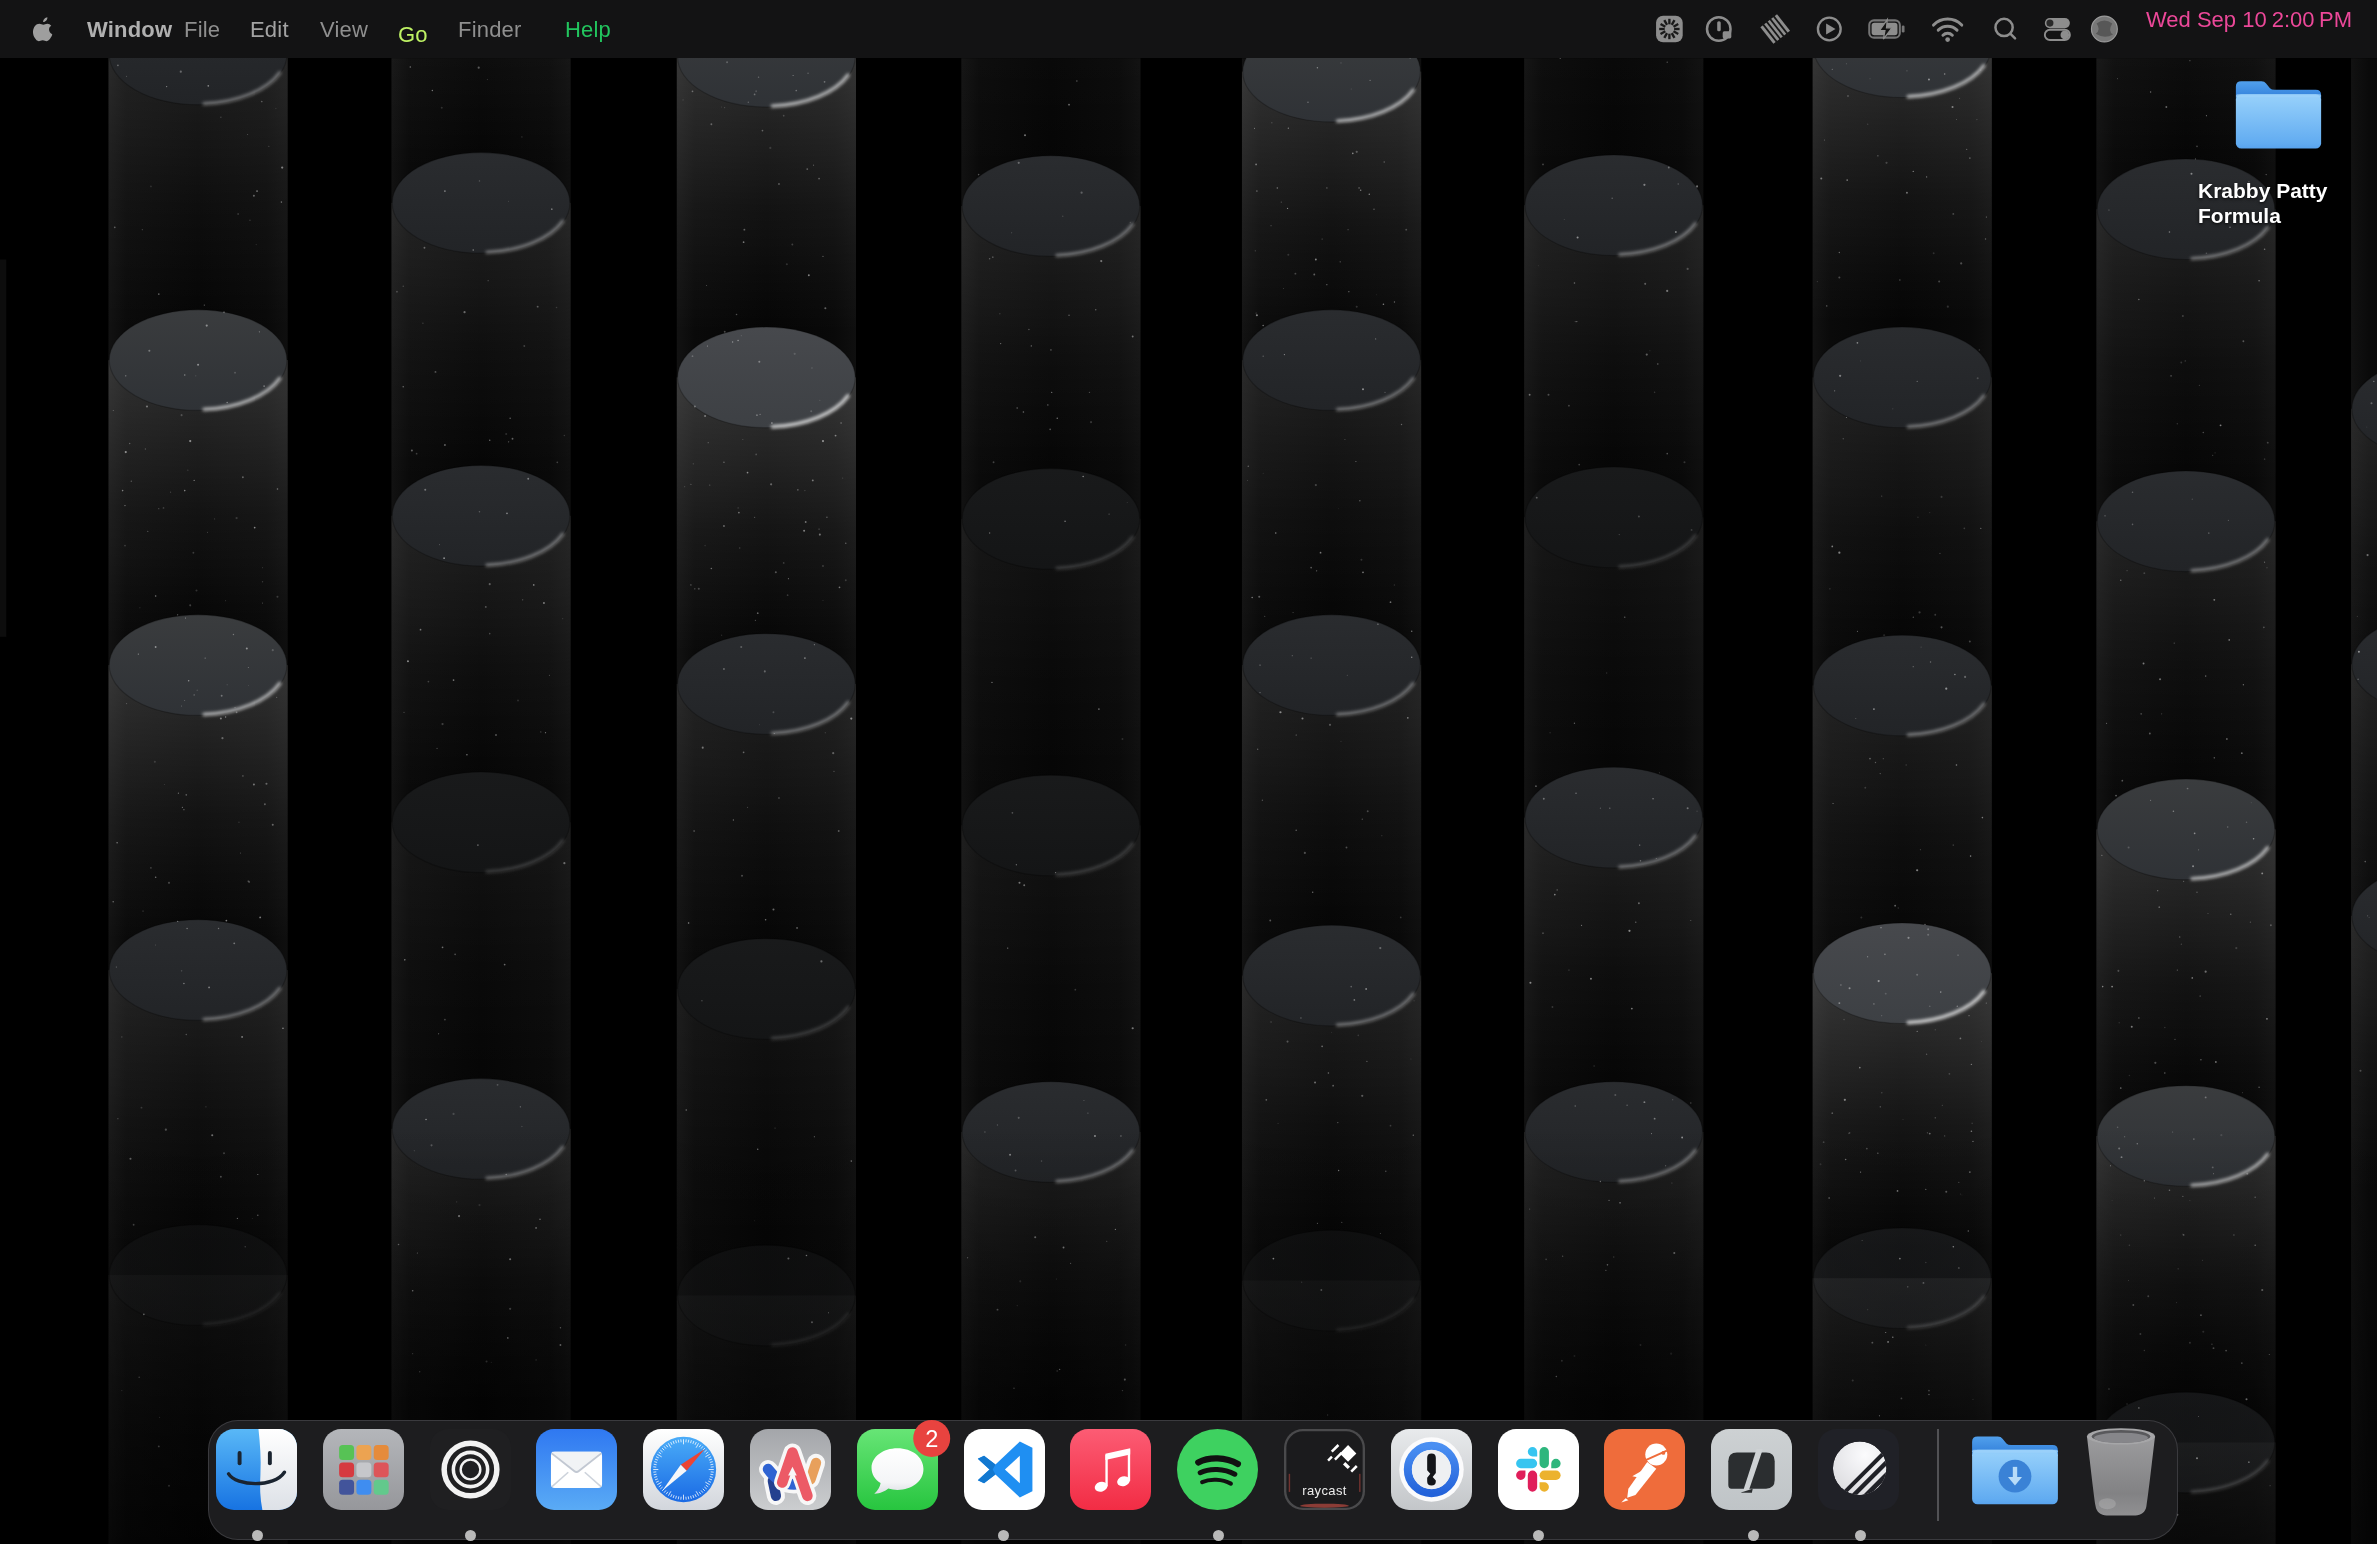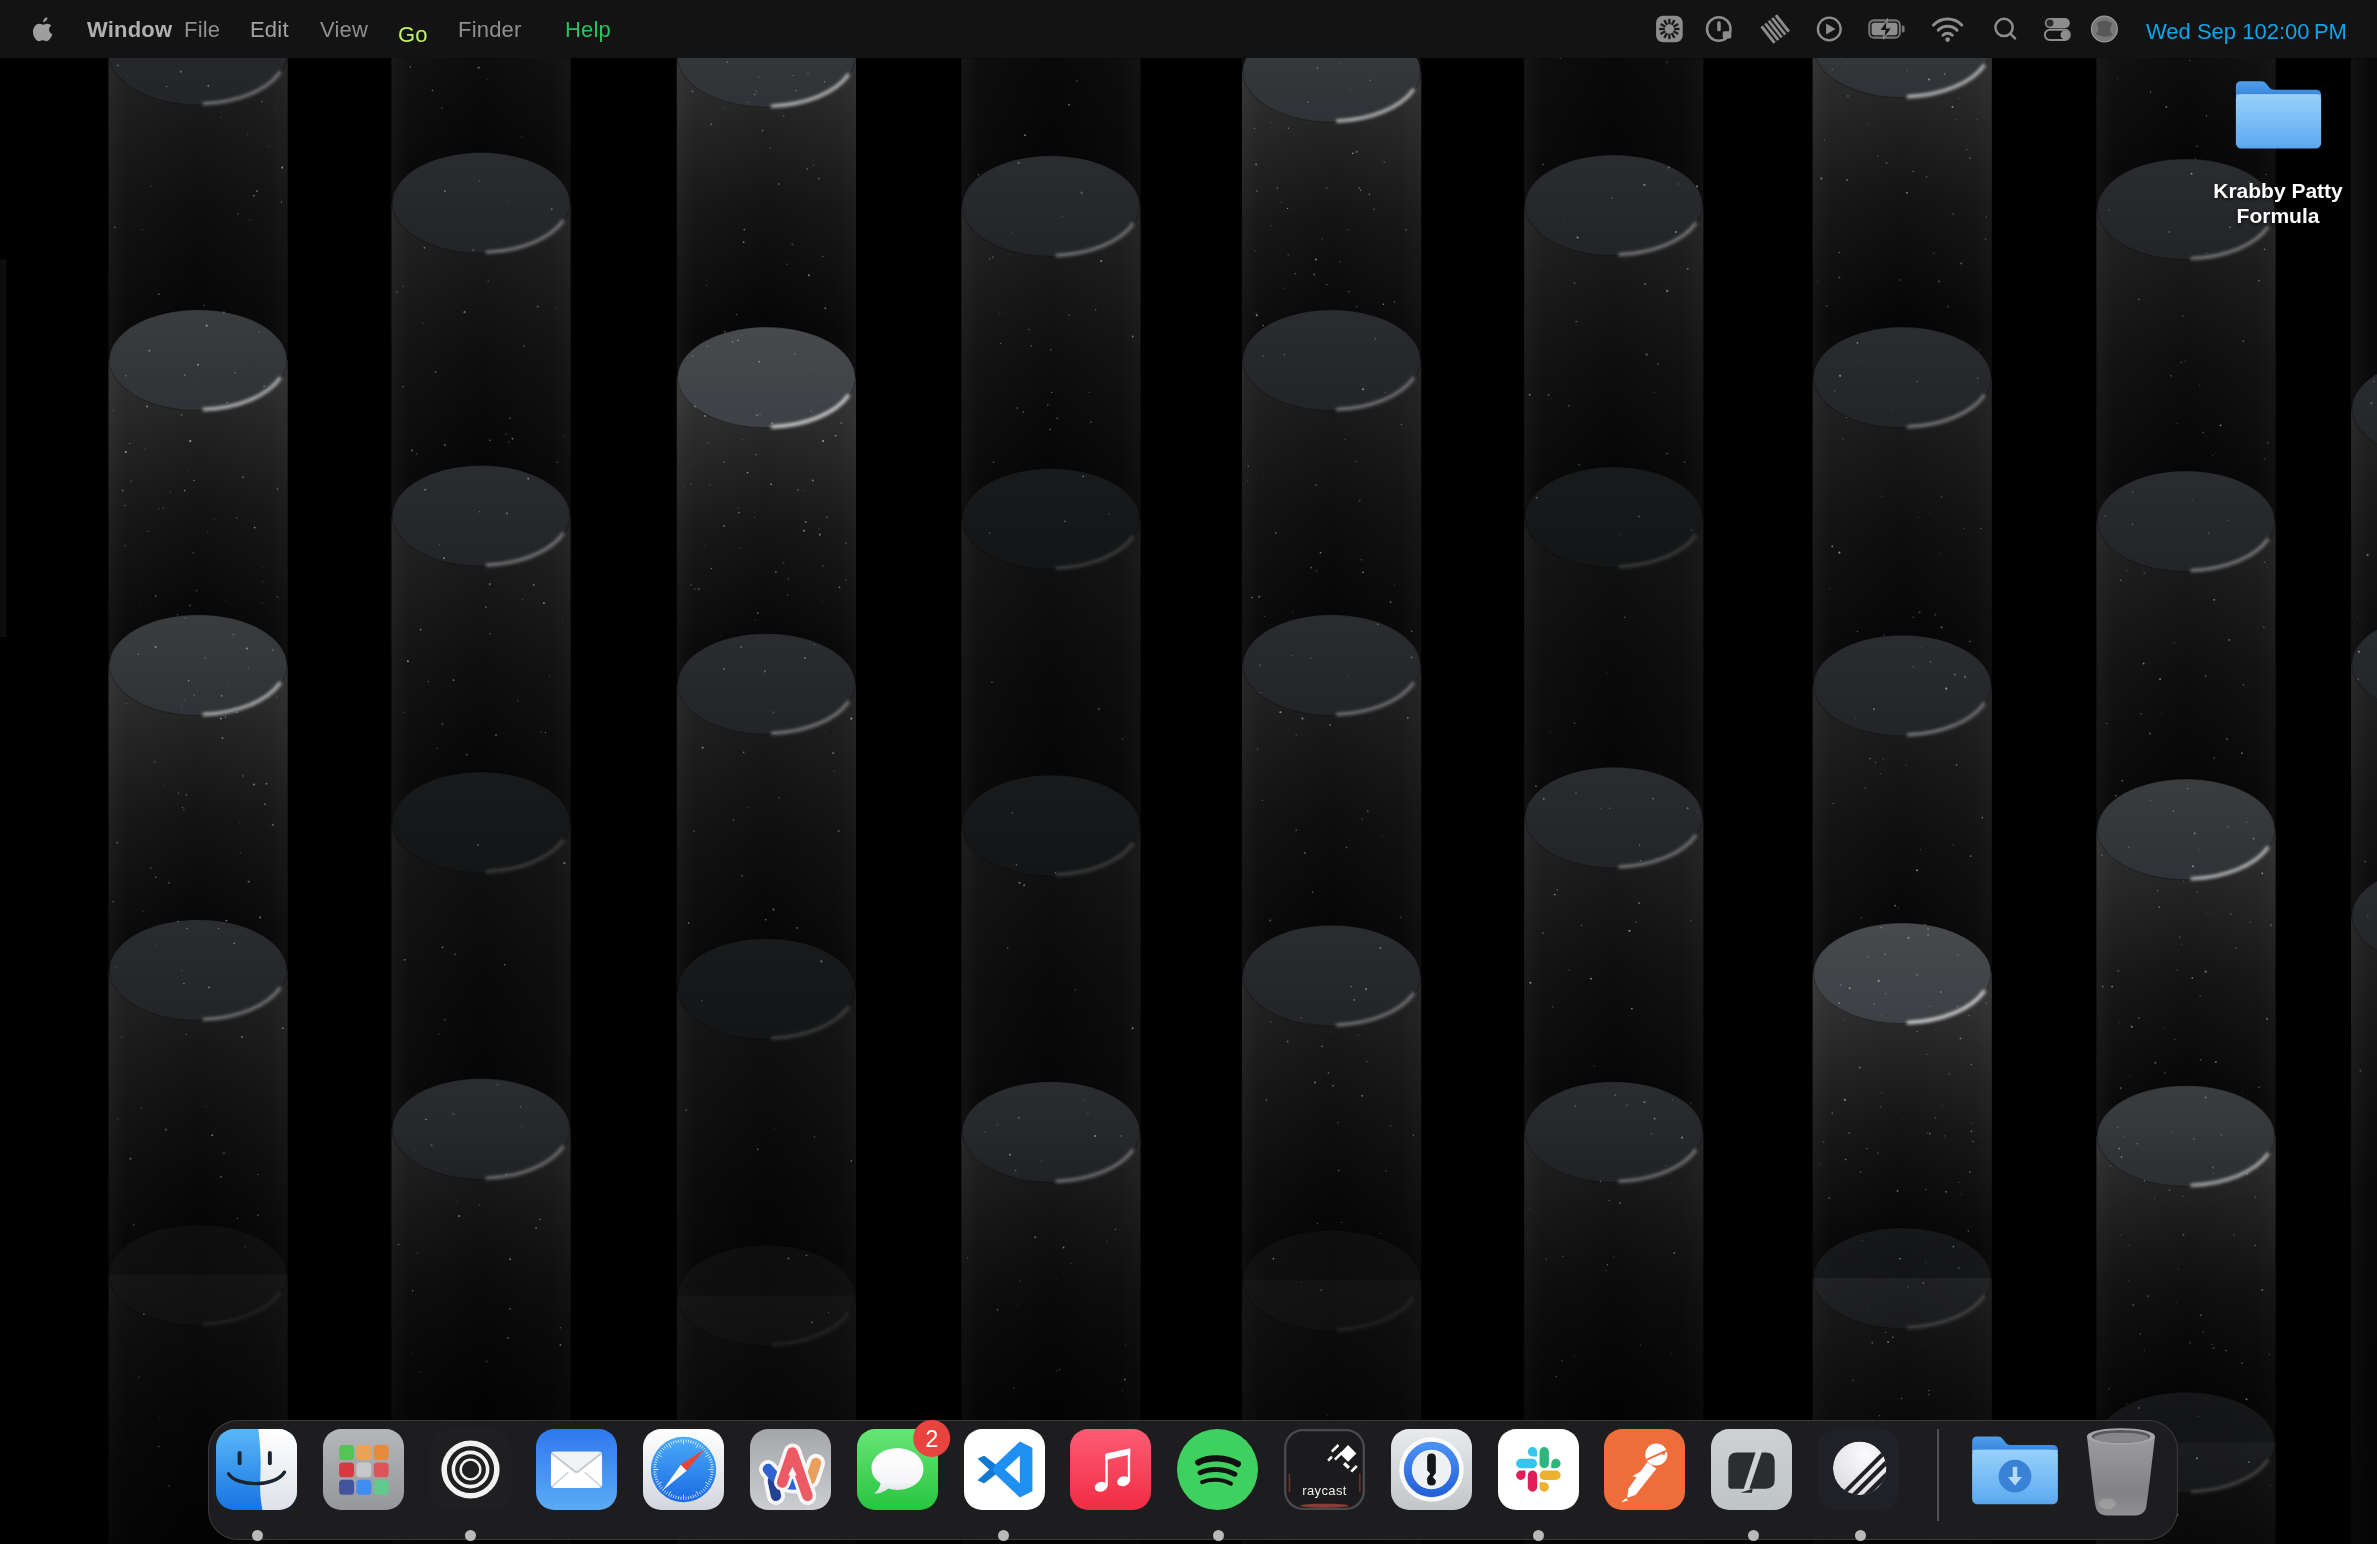--- a/index.html
+++ b/index.html
@@ -1480,42 +1480,42 @@
     <circle cx="470" cy="35" r="11" fill="none" stroke="#8d8d8d" stroke-width="3.2"></circle>
     <line x1="478" y1="43" x2="484" y2="49" stroke="#8d8d8d" stroke-width="3.2" stroke-linecap="round"></line>
     <rect x="522" y="23" width="32" height="13" rx="6.5" fill="#8d8d8d"></rect>
     <circle cx="528.5" cy="29.5" r="4.5" fill="#2a2a2a"></circle>
     <rect x="522" y="38" width="32" height="13" rx="6.5" fill="none" stroke="#8d8d8d" stroke-width="2.4"></rect>
     <circle cx="547.5" cy="44.5" r="5.5" fill="#8d8d8d"></circle>
     <circle cx="598" cy="37" r="16.5" fill="#787878"></circle>
     <circle cx="598" cy="37" r="16.5" fill="none" stroke="#9a9a9a" stroke-width="1.5"></circle>
     <path d="M588,30 Q598,22 608,30 Q602,40 609,44 Q598,50 587,43 Q594,38 588,30 Z" fill="#4f4f4f" opacity="0.8"></path>
   </svg>
-<div style="position:absolute;left:2146px;top:19px;width:206px;font:400 22px/25px 'Liberation Sans',sans-serif;color:#0ea5e9;display:flex;">
+<div style="position:absolute;left:2146px;top:7px;width:206px;font:400 22px/25px 'Liberation Sans',sans-serif;color:#ec4899;display:flex;justify-content:space-between">
     <span>Wed Sep 10</span>
     <span>2:00 PM</span>
   </div>
 <div style="position:absolute;left:2232px;top:75px;width:93px;height:79px"><svg width="93" height="79" viewBox="0 0 120 100">
       <defs>
         <linearGradient id="fldf" x1="0" y1="0" x2="0" y2="1">
           <stop offset="0" stop-color="#87c6f8"></stop>
           <stop offset="0.08" stop-color="#93cefa"></stop>
           <stop offset="0.9" stop-color="#62acf1"></stop>
           <stop offset="1" stop-color="#58a3ee"></stop>
         </linearGradient>
         <linearGradient id="fldb" x1="0" y1="0" x2="0" y2="1">
           <stop offset="0" stop-color="#51a0ec"></stop>
           <stop offset="1" stop-color="#2f7cd8"></stop>
         </linearGradient>
       </defs>
       <path d="M5,22 L5,14 Q5,7 12,7 L38,7 Q42,7 44,10 L49,16 Q51,18 55,18 L108,18 Q115,18 115,25 L115,32 L5,32 Z" fill="url(#fldb)"></path>
       <rect x="5" y="24" width="110" height="70" rx="7" fill="url(#fldf)"></rect>
       <rect x="5" y="24" width="110" height="4" rx="2" fill="#9dd2fa" opacity="0.8"></rect>
     </svg></div>
-<div style="position:absolute;left:2198px;top:178px;width:160px;text-align:center;font:700 21px/25px 'Liberation Sans',sans-serif;color:#ffffff;text-shadow:0 0.8px 3.1px rgba(0,0,0,0.9)">Krabby Patty<br>Formula</div>
+<div style="position:absolute;left:2198px;top:178px;width:160px;font:700 21px/25px 'Liberation Sans',sans-serif;color:#ffffff;text-shadow:0 0.8px 3.1px rgba(0,0,0,0.9)">Krabby Patty<br>Formula</div>
 <div style="position:absolute;left:208px;top:1420px;width:1970px;height:120px;background:#1d1d1f;border:1.6px solid rgba(120,120,126,0.32);border-radius:30px;box-sizing:border-box"></div>
 <div style="position:absolute;left:1937px;top:1429px;width:2.4px;height:92px;background:#515154"></div>
 <div style="position:absolute;left:252px;top:1530px;width:11px;height:11px;border-radius:5.5px;background:#b9b9b9"></div>
 <div style="position:absolute;left:465px;top:1530px;width:11px;height:11px;border-radius:5.5px;background:#b9b9b9"></div>
 <div style="position:absolute;left:998px;top:1530px;width:11px;height:11px;border-radius:5.5px;background:#b9b9b9"></div>
 <div style="position:absolute;left:1213px;top:1530px;width:11px;height:11px;border-radius:5.5px;background:#b9b9b9"></div>
 <div style="position:absolute;left:1533px;top:1530px;width:11px;height:11px;border-radius:5.5px;background:#b9b9b9"></div>
 <div style="position:absolute;left:1748px;top:1530px;width:11px;height:11px;border-radius:5.5px;background:#b9b9b9"></div>
 <div style="position:absolute;left:1855px;top:1530px;width:11px;height:11px;border-radius:5.5px;background:#b9b9b9"></div>
 <svg width="81" height="81" viewBox="0 0 103 103" style="position:absolute;left:216px;top:1429px;">

